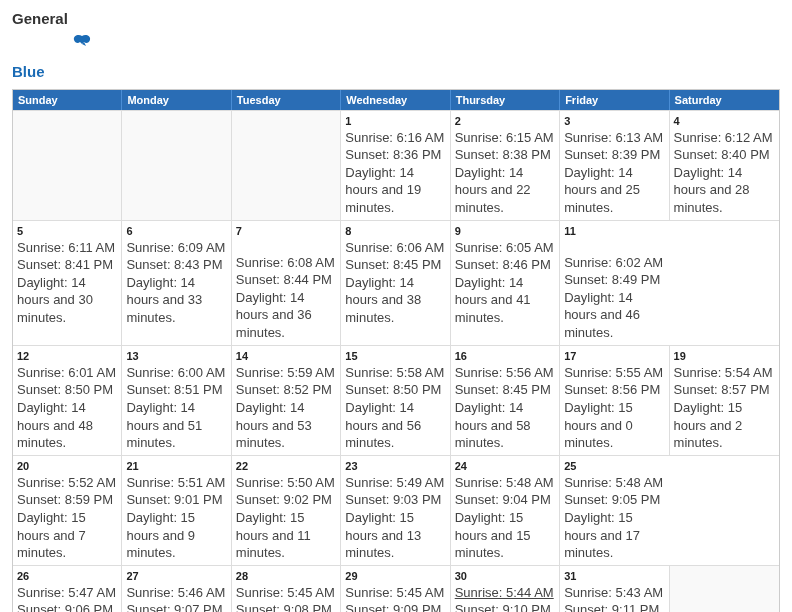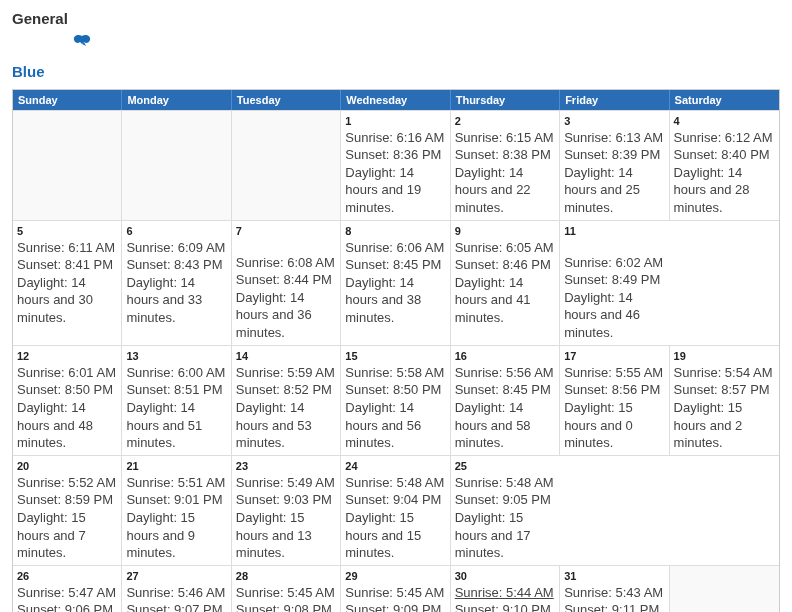--- a/index.html
+++ b/index.html
@@ -261,20 +261,26 @@
 Sunset: 8:59 PM
 Daylight: 15 hours and 7 minutes.</div>
           </div>
           <div class="cal-cell">
             <span class="day-num">21</span>
             <div class="info" style="white-space: pre-line;">Sunrise: 5:51 AM
 Sunset: 9:01 PM
 Daylight: 15 hours and 9 minutes.</div>
           </div>
           <div class="cal-cell">
+            <span class="day-num">22</span>
+            <div class="info" style="white-space: pre-line;">Sunrise: 5:50 AM
+Sunset: 9:02 PM
+Daylight: 15 hours and 11 minutes.</div>
+          </div>
+          <div class="cal-cell">
             <span class="day-num">23</span>
             <div class="info" style="white-space: pre-line;">Sunrise: 5:49 AM
 Sunset: 9:03 PM
 Daylight: 15 hours and 13 minutes.</div>
           </div>
           <div class="cal-cell">
             <span class="day-num">24</span>
             <div class="info" style="white-space: pre-line;">Sunrise: 5:48 AM
 Sunset: 9:04 PM
 Daylight: 15 hours and 15 minutes.</div>

